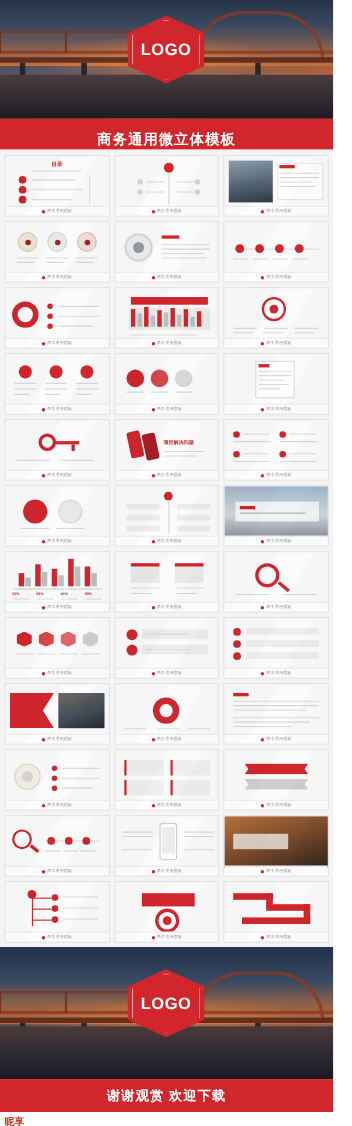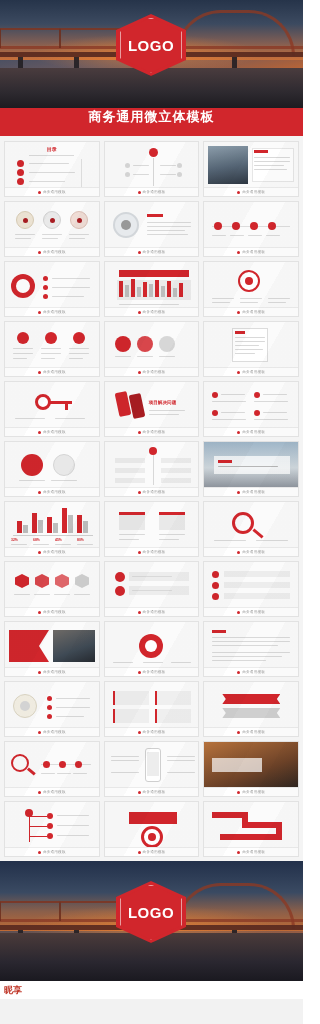--- a/index.html
+++ b/index.html
@@ -80,21 +80,21 @@
   .hex-text {
     color: #fff; font-size: 15px; font-weight: bold; letter-spacing: .5px;
   }
   .hero .hex { left: 116px; top: 14px; }
 
   
   .titleband {
     position: relative;
     width: 303px; height: 28px;
     background: #d1262c;
-    display: flex; align-items: flex-start; justify-content: center;
+    display: flex; align-items: flex-end; justify-content: center;
   }
   .titleband-text {
     color: #fff; font-size: 13px; font-weight: bold; letter-spacing: 1px;
   }
 
   
   .grid {
     position: relative;
     padding: 5px 4px 4px 4px;
     display: grid;
@@ -756,20 +756,23 @@
     <div class="pier" style="top:69px;left:232px;height:38px;"></div>
     <div class="fc-water"></div>
 
     <div class="hex">
       <div class="hex-inner">
         <span class="hex-text">LOGO</span>
       </div>
     </div>
   </div>
 
+  <div class="thanks">
+    <span class="thanks-text">谢谢观赏  欢迎下载</span>
+  </div>
 
   <div class="watermark">
     <span class="wm-logo">
       <span>昵享</span>
     </span>
   </div>
 
 </div>
 
 </body></html>

